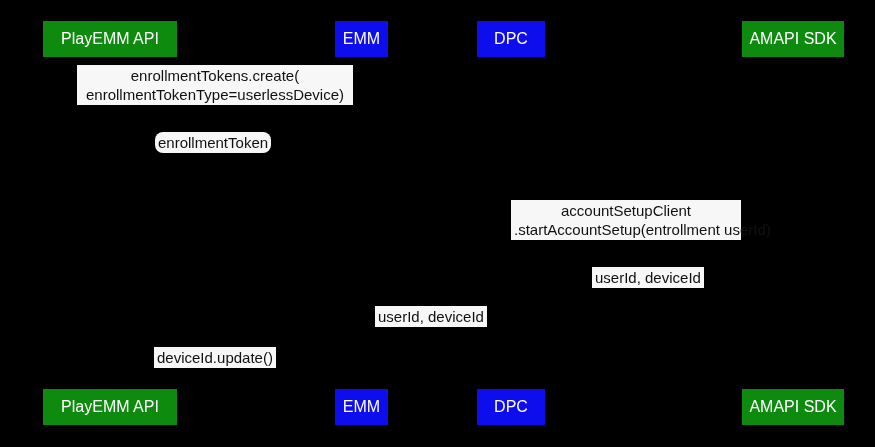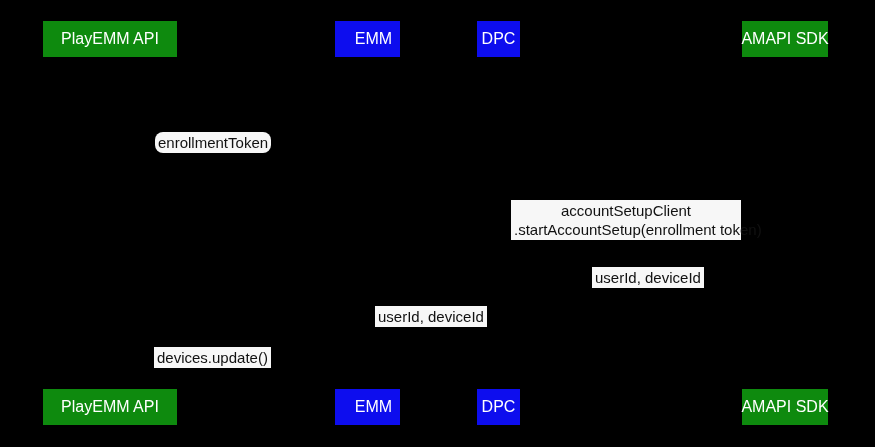--- a/index.html
+++ b/index.html
@@ -21,23 +21,23 @@
     display: flex;
     align-items: center;
     justify-content: center;
     color: #ffffff;
     font-size: 16px;
     white-space: nowrap;
   }
   .row-top .participant { top: 21px; }
   .row-bottom .participant { top: 389px; }
   .pp-0 { left: 11px;  width: 134px; margin-left: 32px; }
-  .pp-1 { left: 335px; width: 53px; padding-left: 12px;  }
-  .pp-2 { left: 477px; width: 43px;  }
-  .pp-3 { left: 742px; width: 86px; }
+  .pp-1 { left: 335px; width: 53px;  }
+  .pp-2 { left: 477px; width: 68px;  }
+  .pp-3 { left: 742px; width: 102px; }
   .msg {
     position: absolute;
     background: #f7f7f7;
     color: #111111;
     font-size: 15px;
     line-height: 19px;
     padding: 1px 3px;
     white-space: nowrap;
     text-align: center;
     box-sizing: border-box;
@@ -55,34 +55,38 @@
 
 <div class="stage">
 
   <div class="row-top">
     <div class="participant pp-0" style="background-color: rgb(14, 138, 14);">PlayEMM API</div>
     <div class="participant pp-1" style="background-color: rgb(13, 13, 238);">EMM</div>
     <div class="participant pp-2" style="background-color: rgb(13, 13, 238);">DPC</div>
     <div class="participant pp-3" style="background-color: rgb(14, 138, 14);">AMAPI SDK</div>
   </div>
 
+  <div class="msg msg-0">
+    <div>enrollmentTokens.create(</div>
+    <div>enrollmentTokenType=userlessDevice)</div>
+  </div>
 
   <div class="msg msg-1">enrollmentToken</div>
 
 
   <div class="msg msg-3">
     <div>accountSetupClient</div>
-    <div>.startAccountSetup(enrollment token)</div>
+    <div>.startAccountSetup(entrollment userId)</div>
   </div>
 
   <div class="msg msg-4">userId, deviceId</div>
 
   <div class="msg msg-5">userId, deviceId</div>
 
-  <div class="msg msg-6">devices.update()</div>
+  <div class="msg msg-6">deviceId.update()</div>
 
   <div class="row-bottom">
     <div class="participant pp-0" style="background-color: rgb(14, 138, 14);">PlayEMM API</div>
     <div class="participant pp-1" style="background-color: rgb(13, 13, 238);">EMM</div>
     <div class="participant pp-2" style="background-color: rgb(13, 13, 238);">DPC</div>
     <div class="participant pp-3" style="background-color: rgb(14, 138, 14);">AMAPI SDK</div>
   </div>
 
 </div>
 

